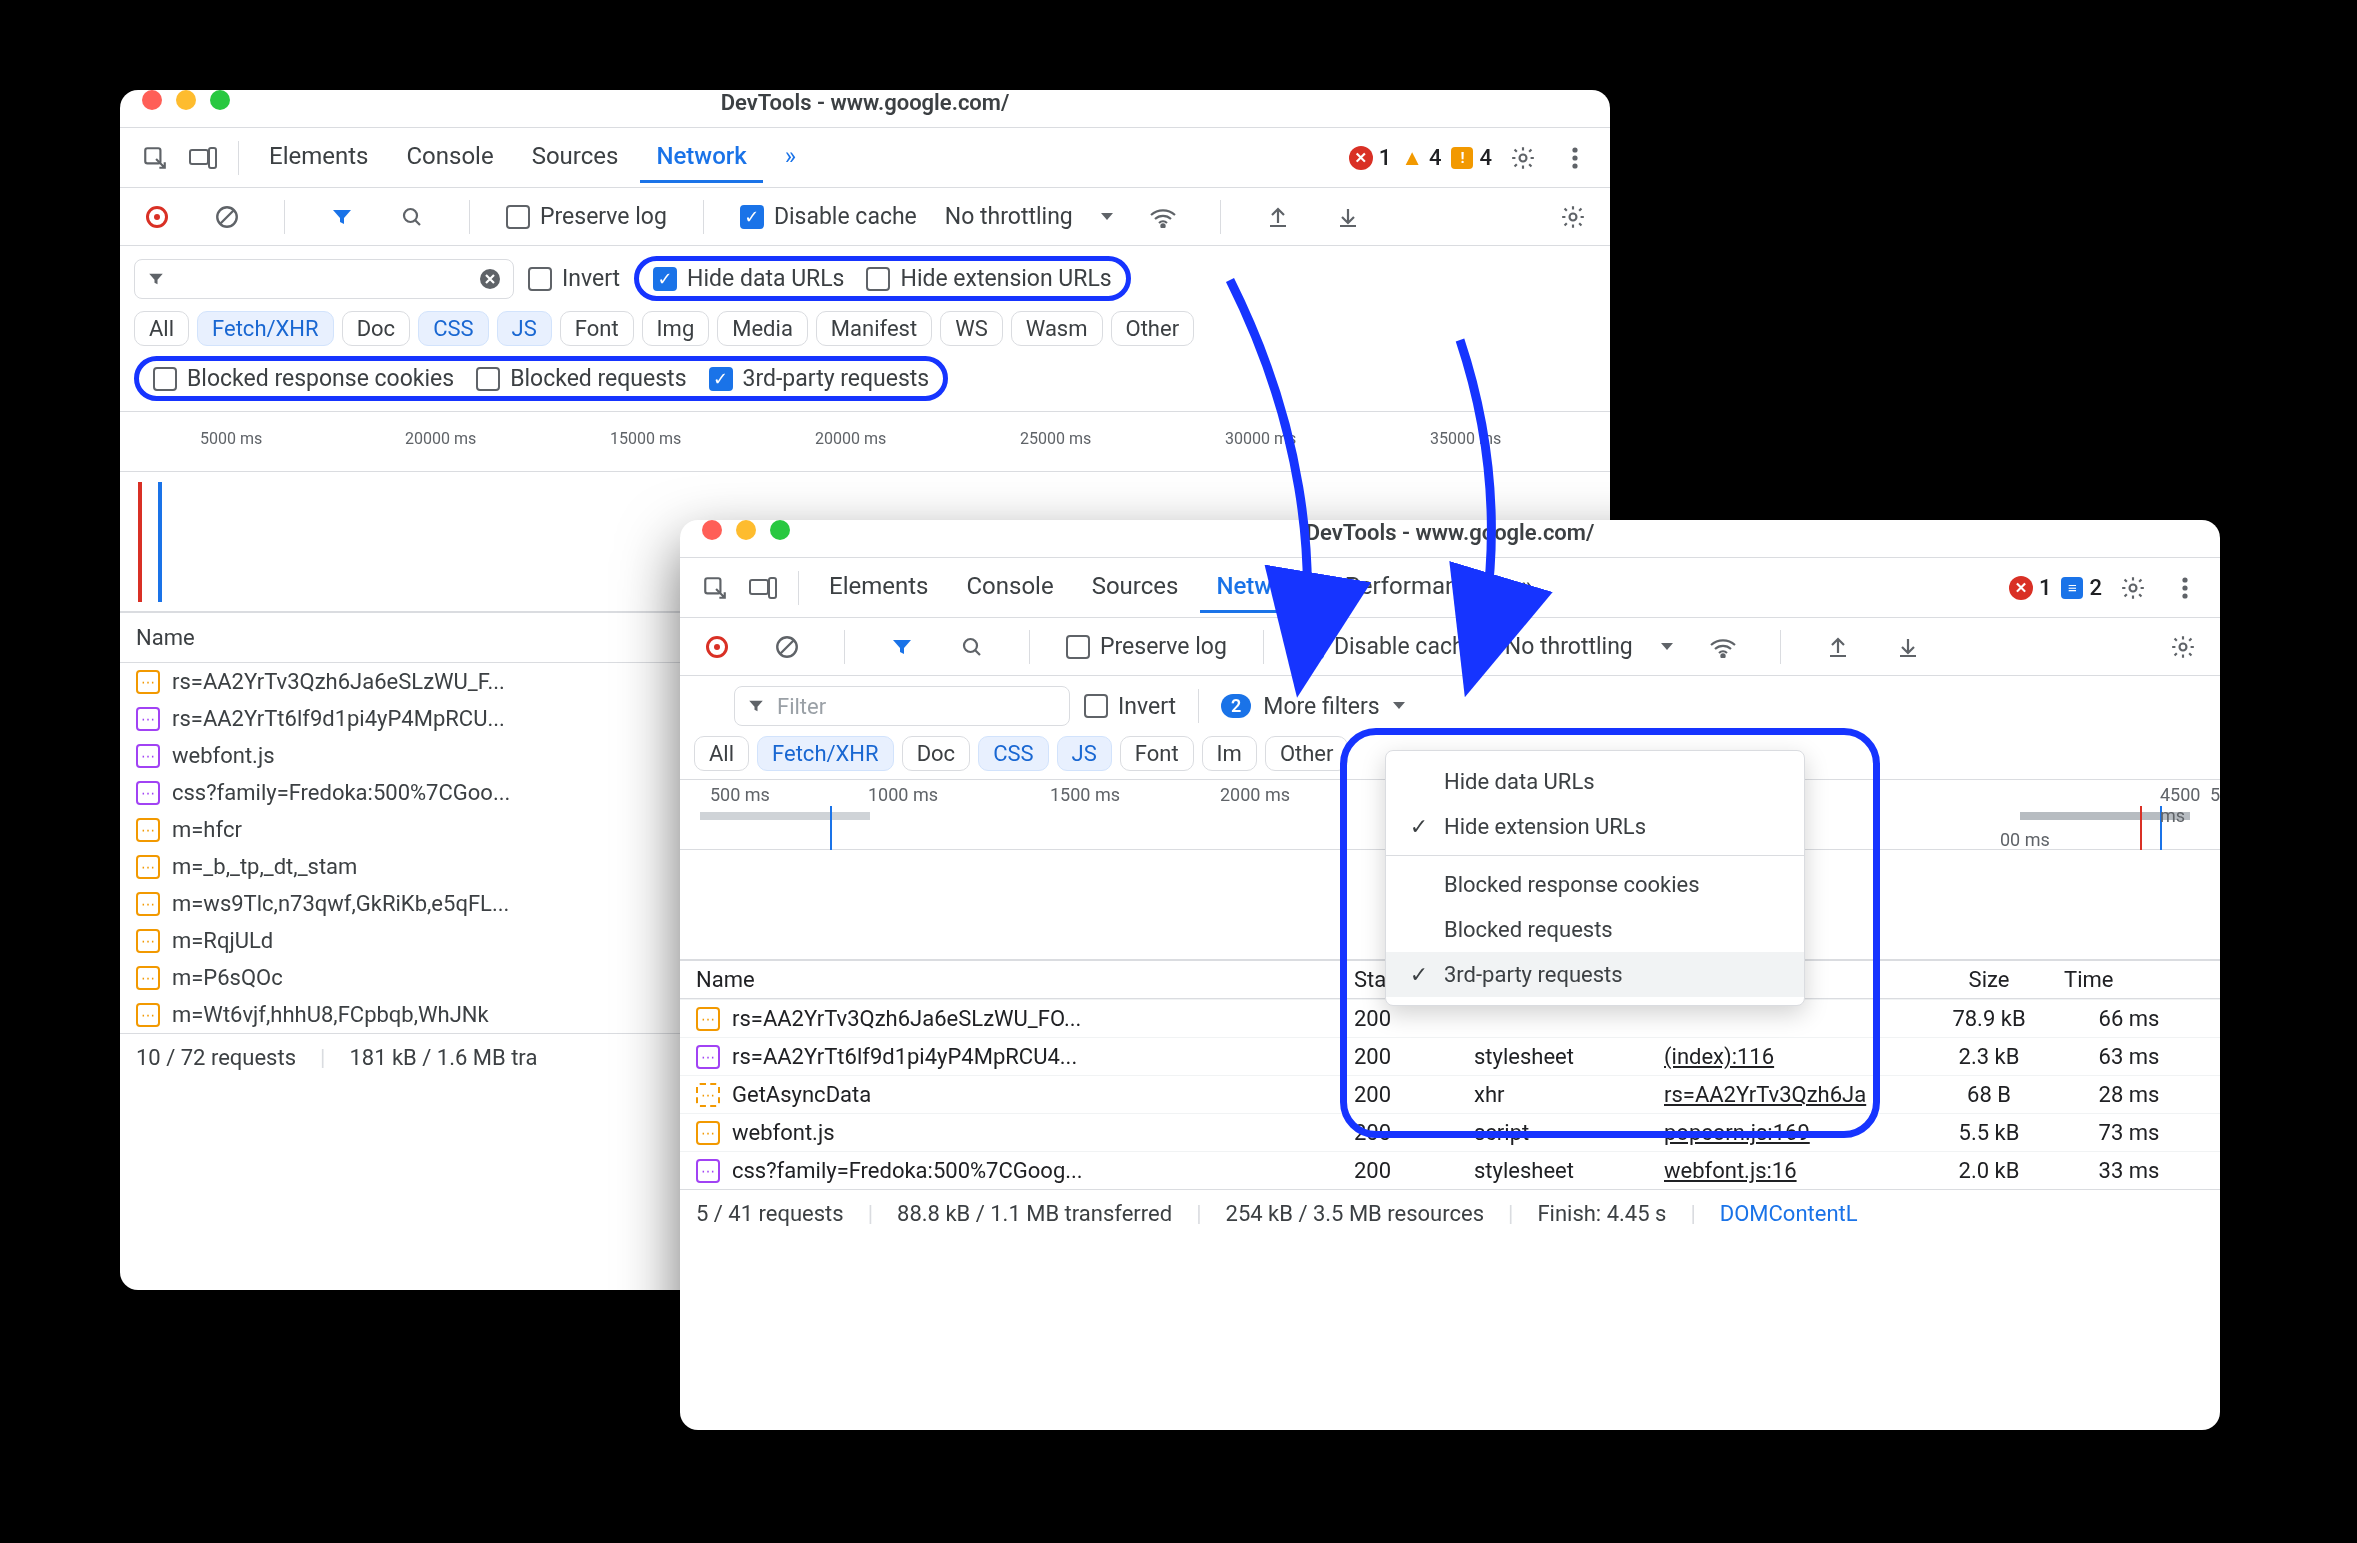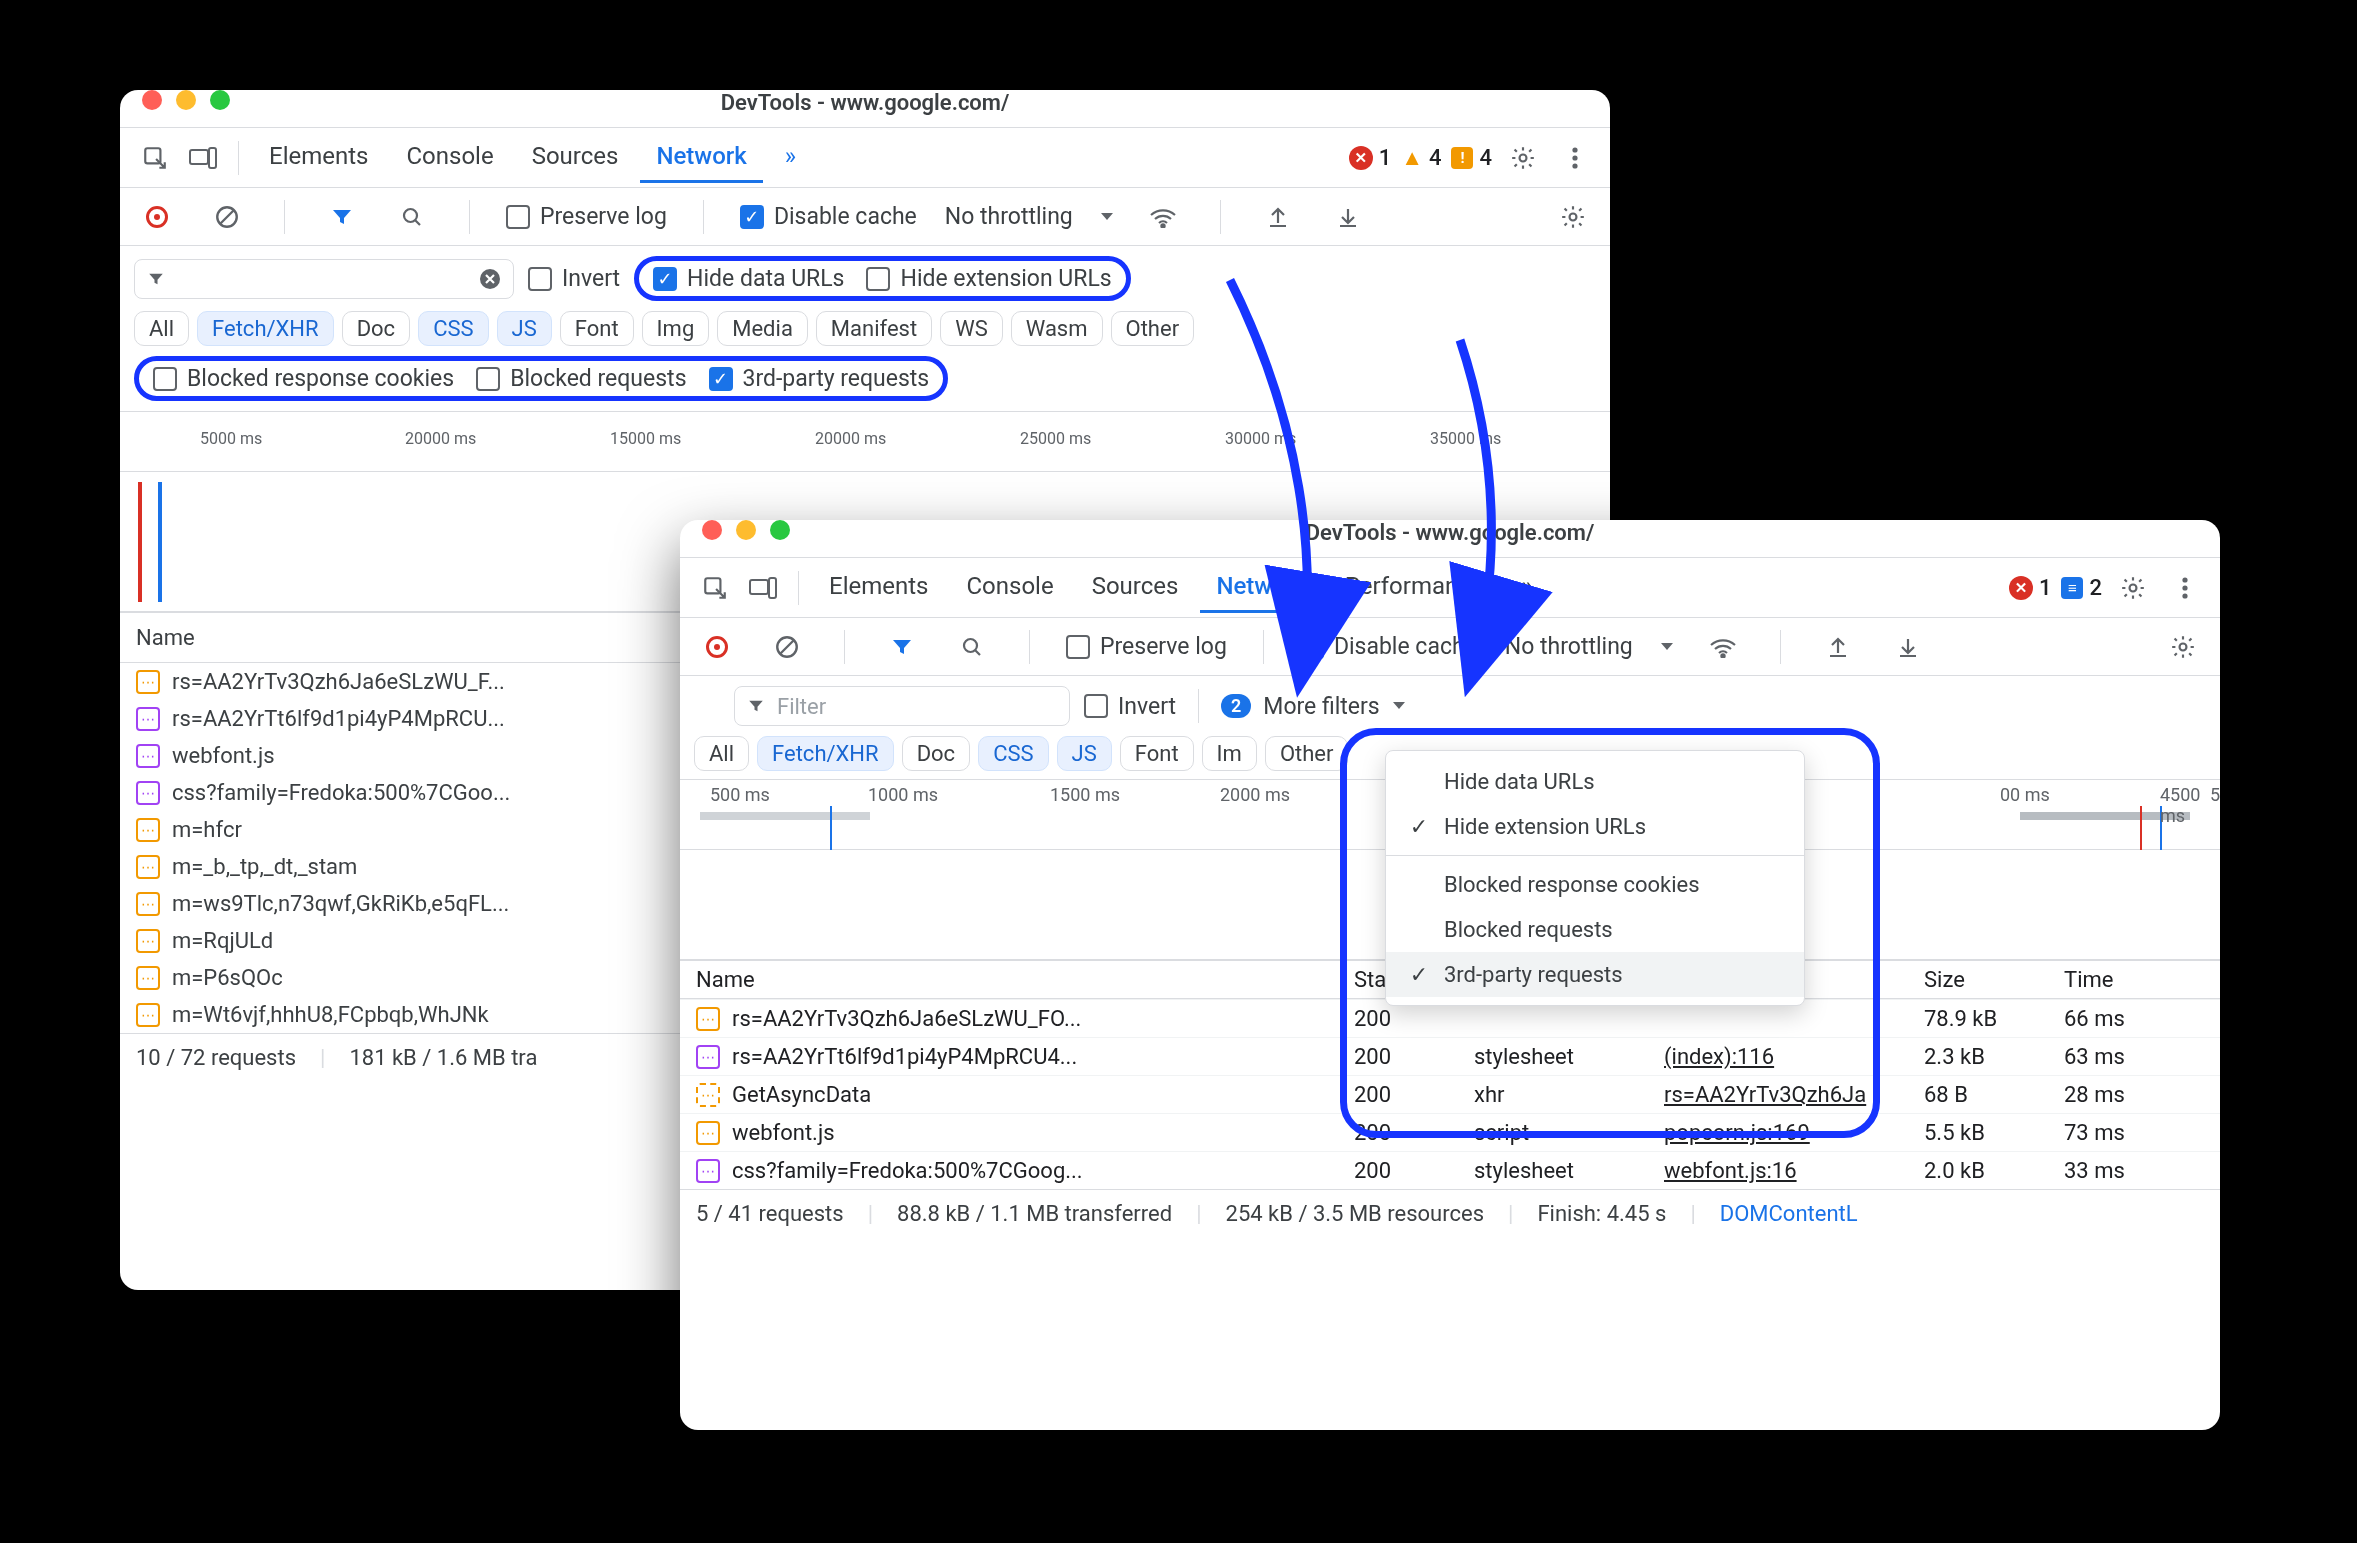--- a/index.html
+++ b/index.html
@@ -94,21 +94,21 @@
   .reqicon{width:24px;height:24px;border:2px solid;border-radius:4px;display:inline-flex;align-items:center;justify-content:center;font-size:14px;}
   .reqicon.script{border-color:#f29900;color:#f29900;}
   .reqicon.css{border-color:#a142f4;color:#a142f4;}
   .reqicon.xhr{border-color:#f29900;color:#f29900;border-style:dashed;}
   .statusbar{height:48px;border-top:1px solid var(--border);display:flex;align-items:center;padding:0 16px;font-size:22px;color:#3c4043;gap:24px;white-space:nowrap;overflow:hidden;}
   .statusbar .sp{color:var(--border);}
   svg { display:block;}
   .piperow{display:grid;grid-template-columns: 1fr 120px 190px 260px 140px 140px;align-items:center;padding:6px 16px;font-size:22px;white-space:nowrap;border-top:1px solid #f1f3f4;}
   .piperow.th2{font-weight:400;border-top:1px solid var(--border);border-bottom:1px solid var(--border);}
   .piperow .name{display:flex;align-items:center;gap:12px;overflow:hidden;text-overflow:ellipsis;}
-  .piperow .r{text-align:left;padding-right:10px;}
+  .piperow .r{text-align:center;padding-right:10px;}
   .piperow .u{text-decoration:underline;}
   .dropdown {
     position:absolute; background:#fff;border:1px solid var(--border);border-radius:8px;
     box-shadow:0 8px 24px rgba(0,0,0,.18); padding:8px 0; font-size:22px; color:#3c4043;
     width: 420px;
   }
   .dditem{display:flex;align-items:center;gap:14px;padding:10px 22px;}
   .dditem .ck{width:22px;text-align:center;color:#3c4043;}
   .dditem.highlight{background:#f1f3f4;}
   .ddsep{height:1px;background:var(--border);margin:6px 0;}
@@ -535,21 +535,21 @@
   <div class="overview2" id="ovB">
     <div class="ov2bar" style="left:20px;width:170px;"></div>
     <div class="ov2bar" style="left:1340px;width:170px;background:#b7bcc1;"></div>
     <div class="ov2mark" style="left:150px;background:#1a73e8;"></div>
     <div class="ov2mark" style="left:1460px;background:#d93025;"></div>
     <div class="ov2mark" style="left:1480px;background:#1a73e8;"></div>
   <div class="ov2label" style="left: 30px;">500 ms</div>
       <div class="ov2label" style="left: 188px;">1000 ms</div>
       <div class="ov2label" style="left: 370px;">1500 ms</div>
       <div class="ov2label" style="left: 540px;">2000 ms</div>
-      <div class="ov2label" style="left: 1320px;">00 ms</div>
+      <div class="ov2label" style="left: 1320px; margin-top: 45px;">00 ms</div>
       <div class="ov2label" style="left: 1480px;">4500 ms</div>
       <div class="ov2label" style="left: 1530px;">50</div>
     </div>
   <div style="height:110px;border-bottom:1px solid var(--border);"></div>
 
   <div>
     <div class="piperow th2">
       <span>Name</span>
       <span>Statu</span>
       <span></span>

